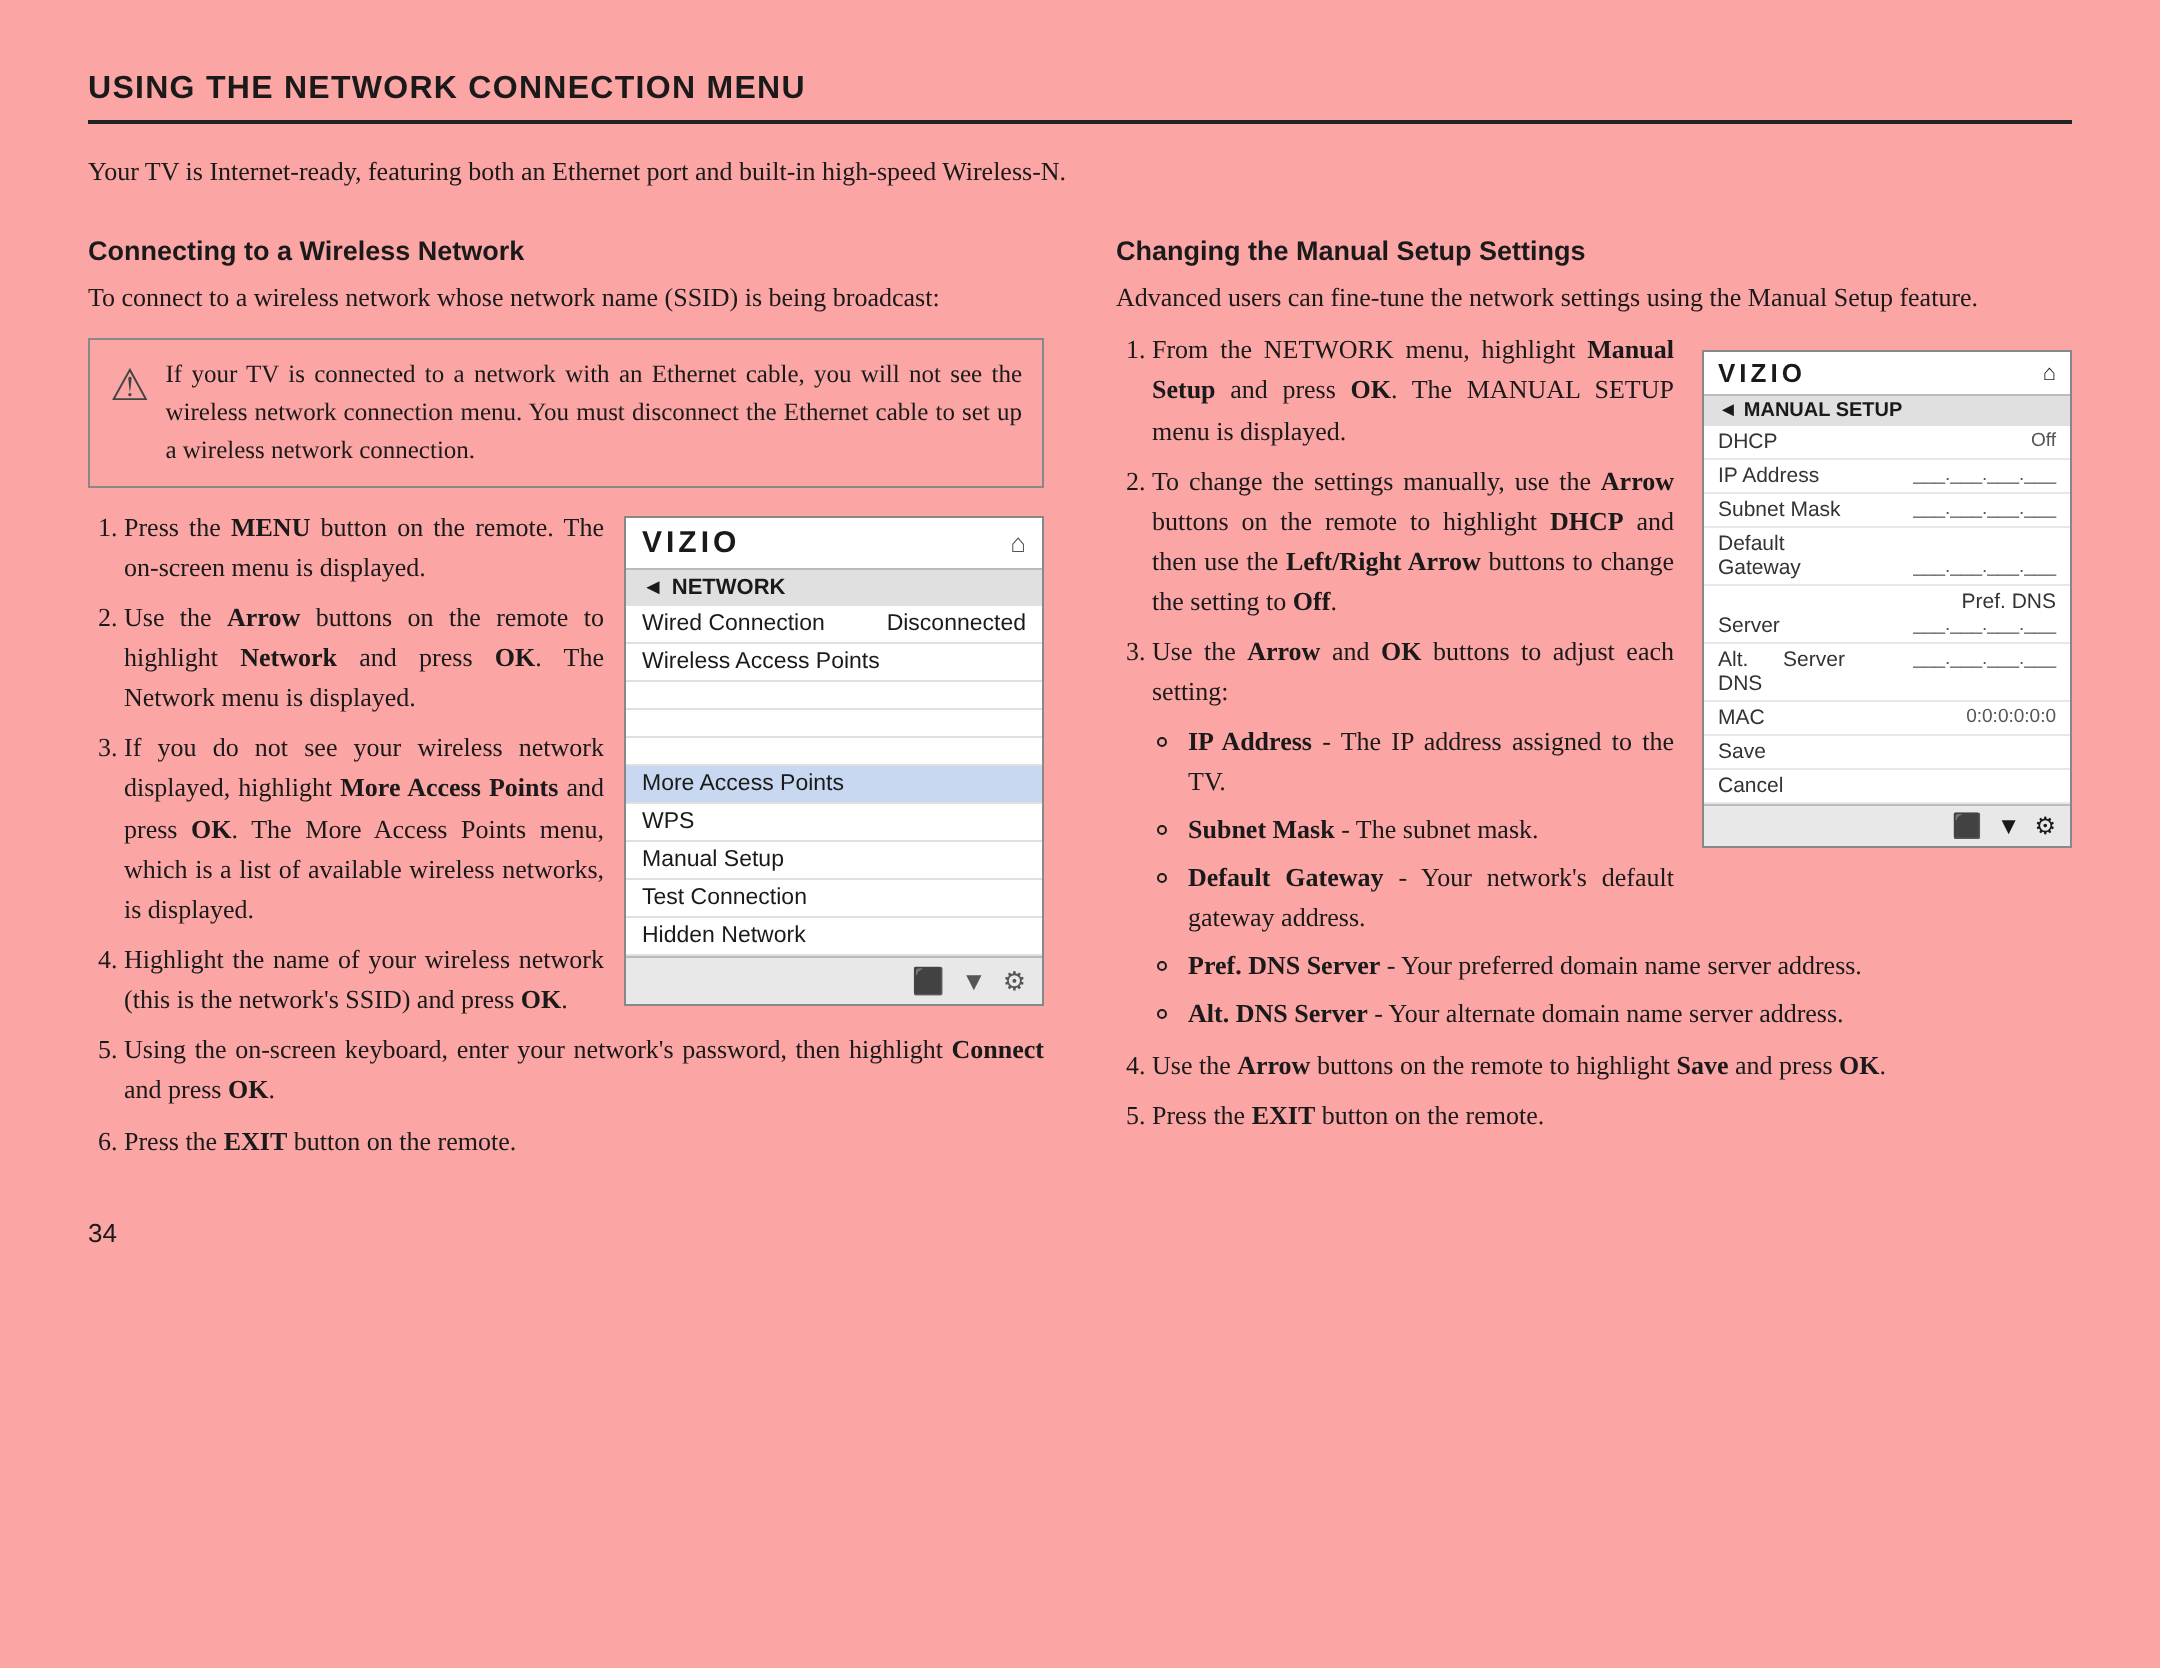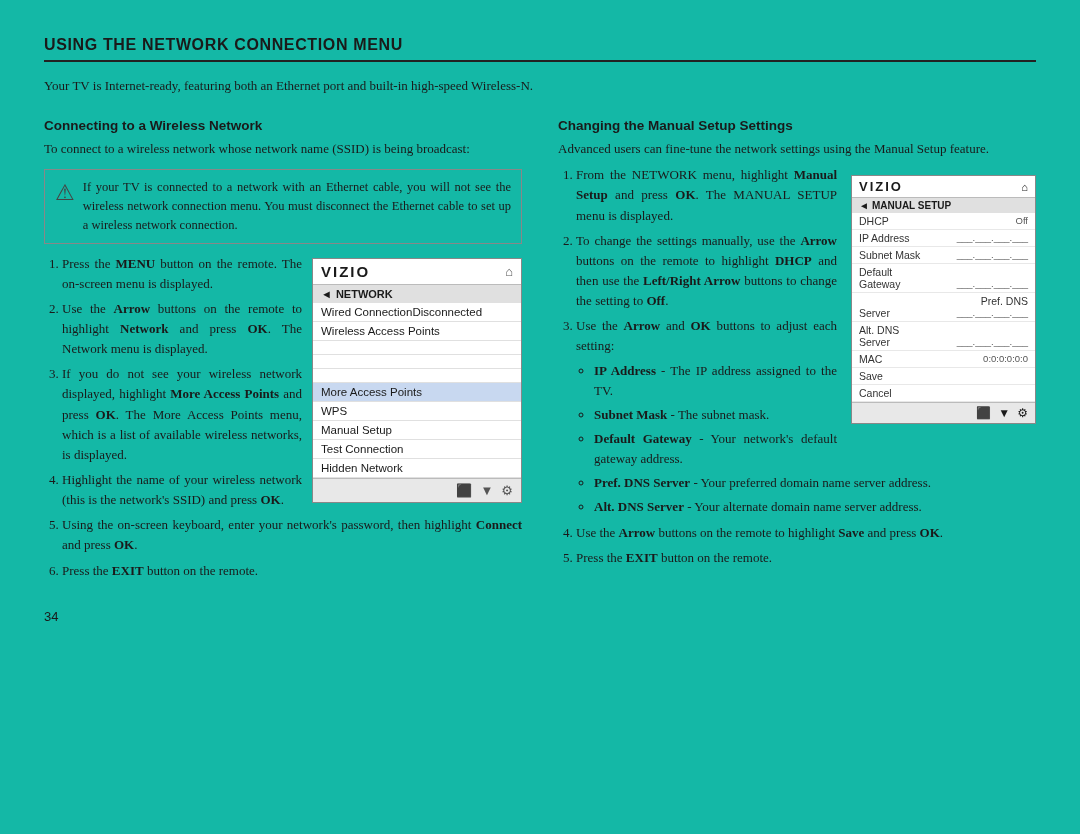--- a/index.html
+++ b/index.html
@@ -10,21 +10,21 @@
       color: #1a1a1a;
       width: 1080px;
       min-height: 834px;
       display: flex;
       justify-content: center;
       align-items: flex-start;
     }
     .page {
       width: 1080px;
       min-height: 834px;
-      background: #14b8a6;
+      background: #fca5a5;
       padding: 36px 44px 36px 44px;
       position: relative;
     }
     .page-title {
       font-size: 16px;
       font-weight: bold;
       font-family: Arial, sans-serif;
       letter-spacing: 0.04em;
       border-bottom: 2px solid #222;
       padding-bottom: 6px;
@@ -130,21 +130,21 @@
       align-items: center;
       gap: 4px;
       font-size: 11px;
       font-weight: bold;
     }
     .tv-nav-arrow {
       font-size: 11px;
     }
     .tv-menu-item {
       display: flex;
-      justify-content: flex-start;
+      justify-content: space-between;
       padding: 3px 8px;
       border-bottom: 1px solid #e0e0e0;
       font-size: 11.5px;
       background: #fff;
     }
     .tv-menu-item.highlighted {
       background: #c8d8f0;
     }
     .tv-footer {
       background: #e8e8e8;
@@ -336,21 +336,21 @@
               <span class="value">___.___.___.___</span>
             </div>
           </div>
           <div class="ms-row" style="flex-direction:column; padding:2px 7px;align-items:flex-end;">
             <span class="label">Pref. DNS</span>
             <div style="display:flex;justify-content:space-between;width:100%;">
               <span class="label">Server</span>
               <span class="value">___.___.___.___</span>
             </div>
           </div>
-          <div class="ms-row" style="flex-direction:column; padding:2px 7px;">
+          <div class="ms-row" style="flex-direction:row; padding:2px 7px;">
             <span class="label">Alt. DNS</span>
             <div style="display:flex;justify-content:space-between;width:100%;">
               <span class="label">Server</span>
               <span class="value">___.___.___.___</span>
             </div>
           </div>
           <div class="ms-row">
             <span class="label">MAC</span>
             <span class="value">0:0:0:0:0:0</span>
           </div>

